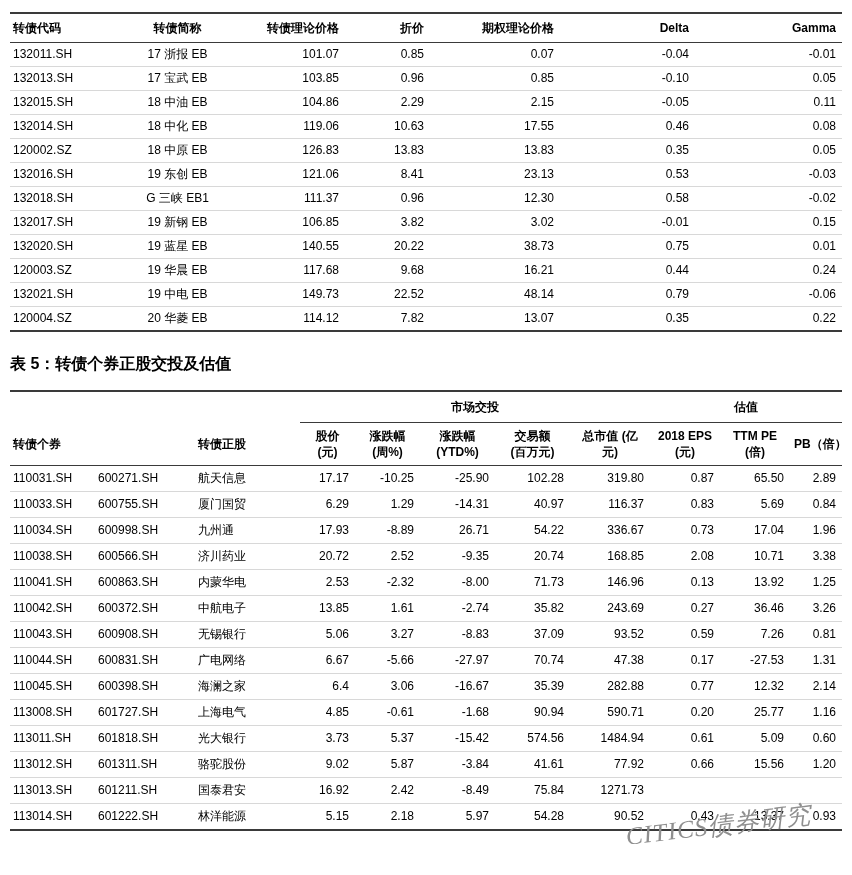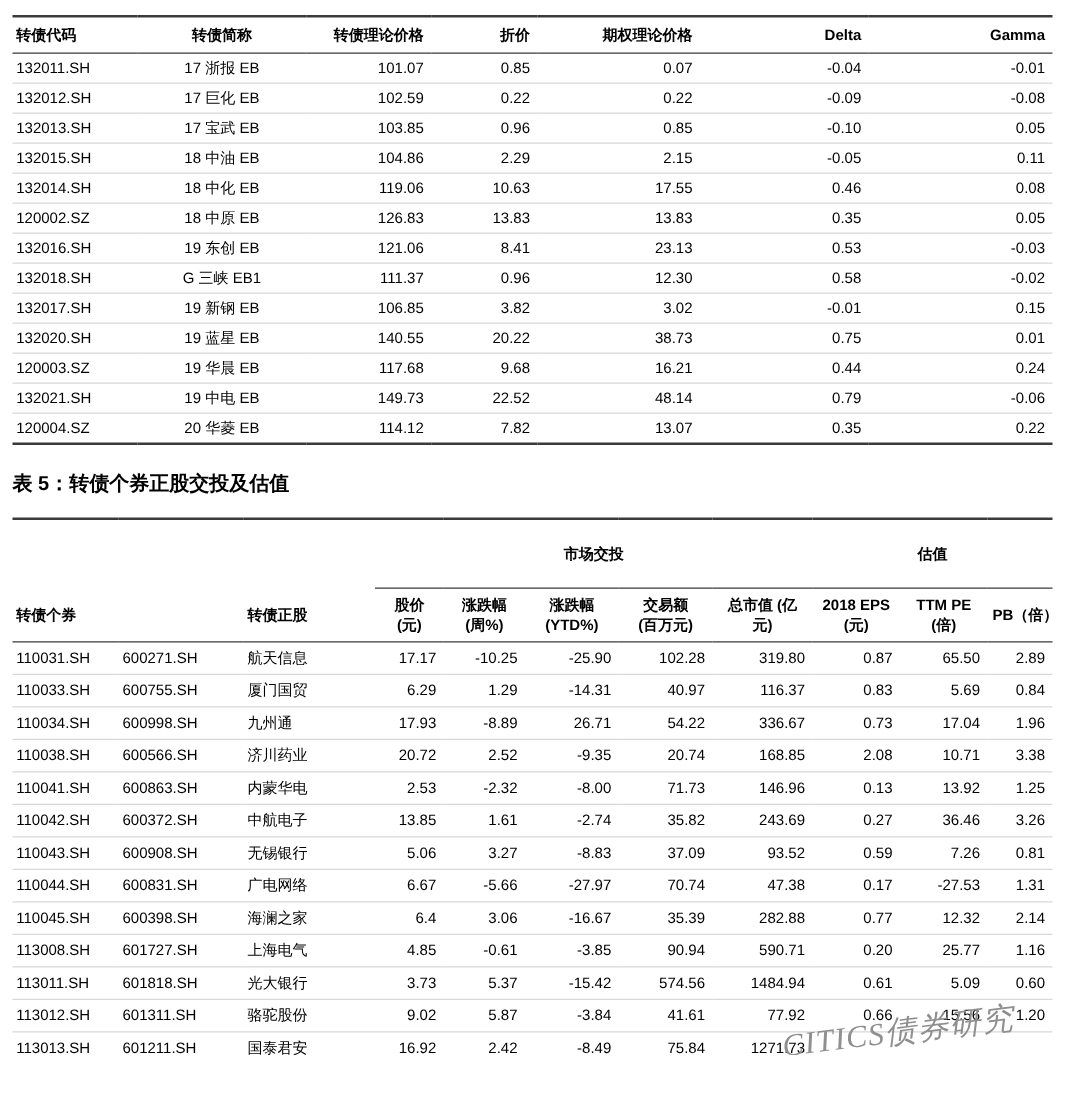--- a/index.html
+++ b/index.html
@@ -14,21 +14,21 @@
   .t1 tbody td{padding:5px 6px;white-space:nowrap;line-height:13px;overflow:hidden;}
   .t1 tbody tr+tr td{border-top:1px solid #d8d8d8;}
   .t1 th:first-child,.t1 td:first-child{text-align:left;padding-left:3px;}
   .t1 th:nth-child(2),.t1 td:nth-child(2){text-align:center;}
   .t1 th:nth-child(n+3),.t1 td:nth-child(n+3){text-align:right;}
   
   .source{font-size:16px;margin:9px 0 0 0;line-height:20px;}
   .t5title{font-size:16px;font-weight:bold;margin:22px 0 16px 0;line-height:20px;}
   
   .t2{border-top:2px solid #3a3a3a;border-bottom:2px solid #3a3a3a;}
-  .t2 .grow th{font-weight:bold;padding:20px 6px;text-align:center;line-height:14px;white-space:nowrap;}
+  .t2 .grow th{font-weight:bold;padding:8px 6px;text-align:center;line-height:14px;white-space:nowrap;}
   .t2 .grow .gcell{border-bottom:1px solid #3a3a3a;}
   .t2 .hrow th{font-weight:bold;padding:5px 4px;vertical-align:middle;line-height:16px;
                border-bottom:1px solid #3a3a3a;white-space:nowrap;overflow:hidden;}
   .t2 .hrow th:nth-child(-n+3){text-align:left;padding-left:3px;}
   .t2 .hrow th:nth-child(n+4){text-align:center;}
   .t2 tbody td{padding:6px 6px;white-space:nowrap;line-height:13px;overflow:hidden;}
   .t2 tbody tr+tr td{border-top:1px solid #d8d8d8;}
   .t2 tbody td:nth-child(-n+3){text-align:left;padding-left:3px;}
   .t2 tbody td:nth-child(n+4){text-align:right;}
   
@@ -67,29 +67,20 @@
         <tr>
           <td>132011.SH</td>
           <td>17 浙报 EB</td>
           <td>101.07</td>
           <td>0.85</td>
           <td>0.07</td>
           <td>-0.04</td>
           <td>-0.01</td>
         </tr>
         <tr>
-          <td>132012.SH</td>
-          <td>17 巨化 EB</td>
-          <td>102.59</td>
-          <td>0.22</td>
-          <td>0.22</td>
-          <td>-0.09</td>
-          <td>-0.08</td>
-        </tr>
-        <tr>
           <td>132013.SH</td>
           <td>17 宝武 EB</td>
           <td>103.85</td>
           <td>0.96</td>
           <td>0.85</td>
           <td>-0.10</td>
           <td>0.05</td>
         </tr>
         <tr>
           <td>132015.SH</td>
@@ -367,21 +358,21 @@
           <td>0.77</td>
           <td>12.32</td>
           <td>2.14</td>
         </tr>
         <tr>
           <td>113008.SH</td>
           <td>601727.SH</td>
           <td>上海电气</td>
           <td>4.85</td>
           <td>-0.61</td>
-          <td>-3.85</td>
+          <td>-1.68</td>
           <td>90.94</td>
           <td>590.71</td>
           <td>0.20</td>
           <td>25.77</td>
           <td>1.16</td>
         </tr>
         <tr>
           <td>113011.SH</td>
           <td>601818.SH</td>
           <td>光大银行</td>

